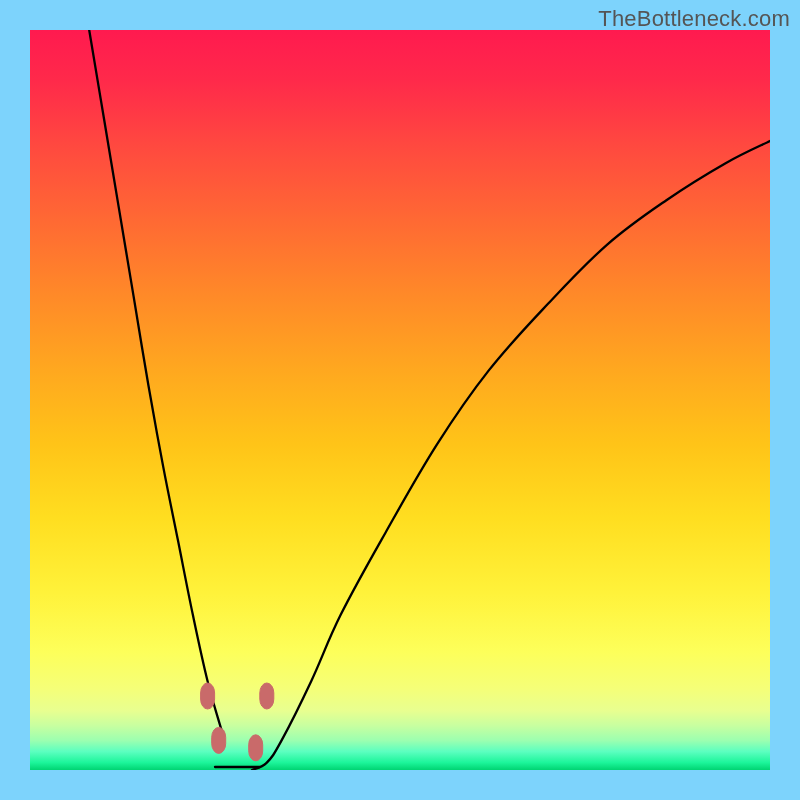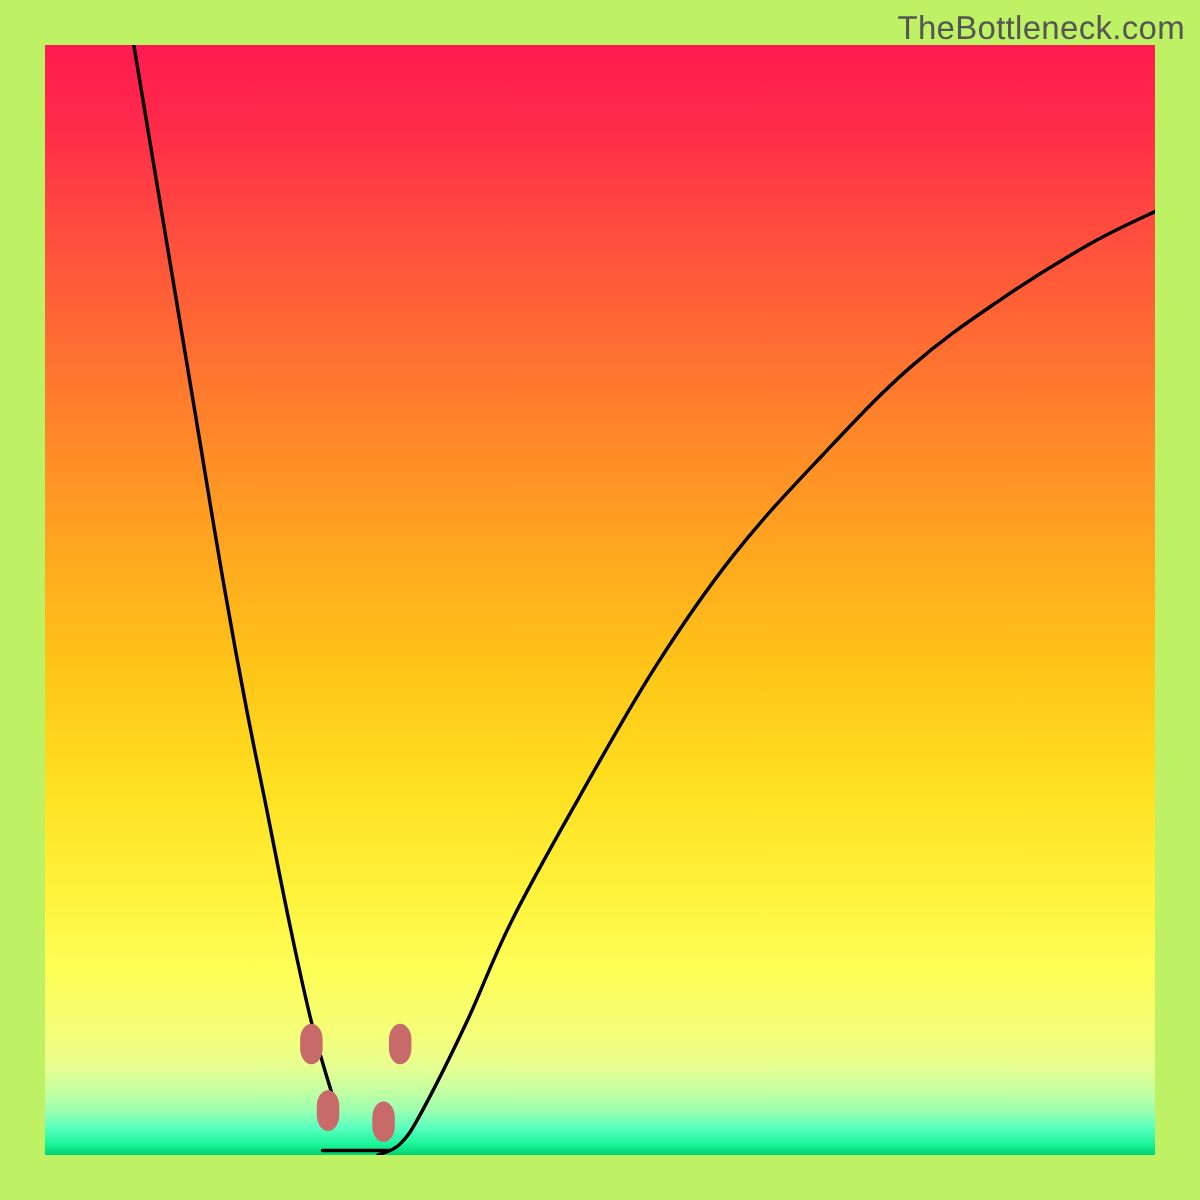--- a/index.html
+++ b/index.html
@@ -1,21 +1,21 @@
 <!DOCTYPE html>
 <html><head>
 <meta charset="utf-8">
 <style>
   * { margin: 0; padding: 0; box-sizing: border-box; }
   html, body { width: 800px; height: 800px; background: #000; overflow: hidden; }
   .frame {
     position: relative;
     width: 800px;
     height: 800px;
-    background: #bef264;
+    background: #7dd3fc;
   }
   .attribution {
     position: absolute;
     top: 6px;
     right: 10px;
     font-family: Arial, Helvetica, sans-serif;
     font-size: 22px;
     color: #555;
     letter-spacing: 0.2px;
     z-index: 5;

